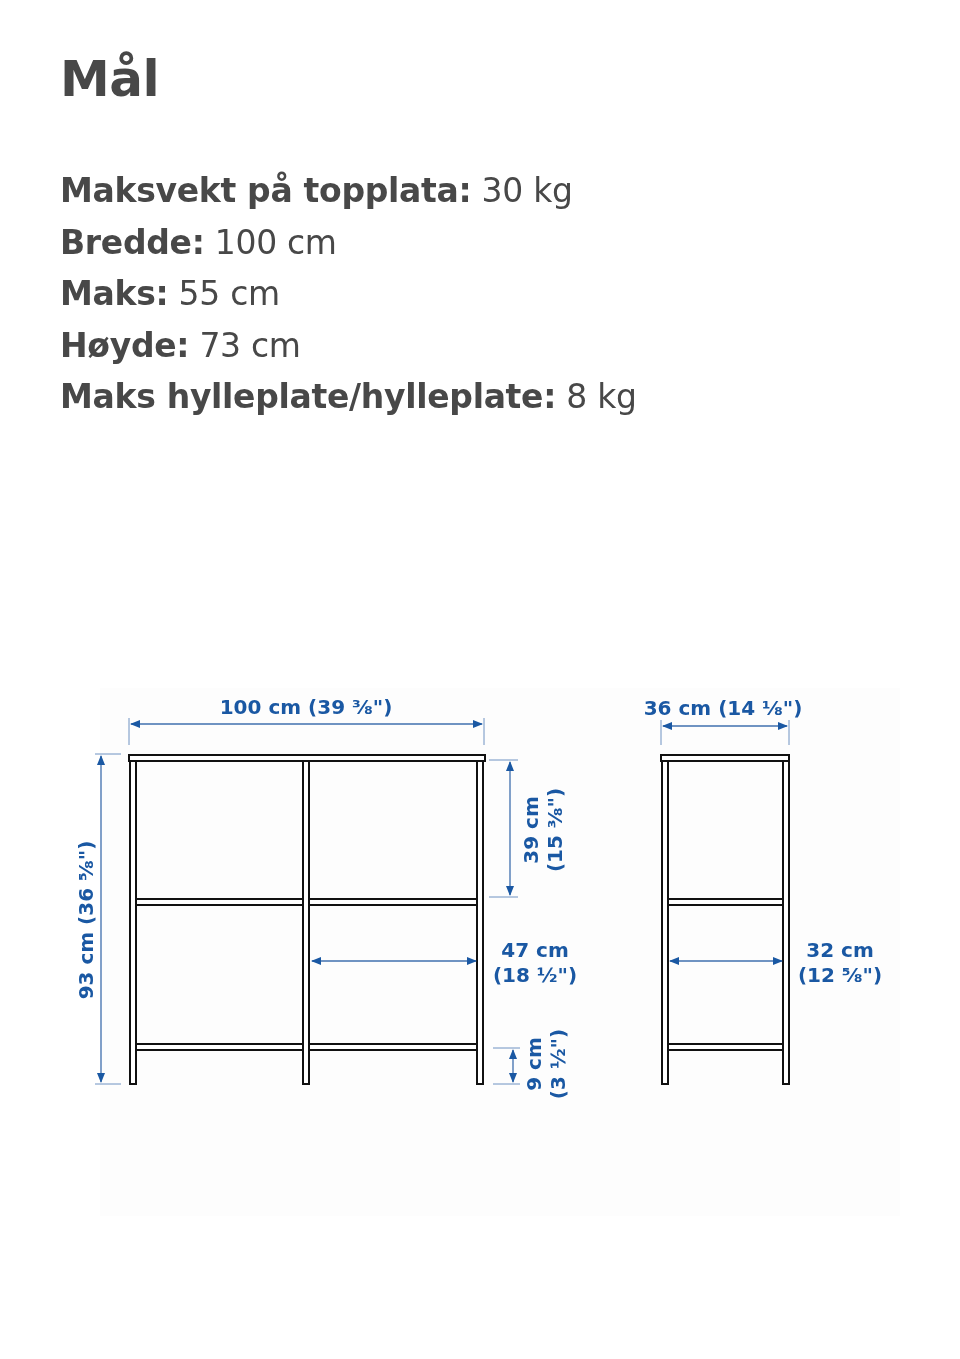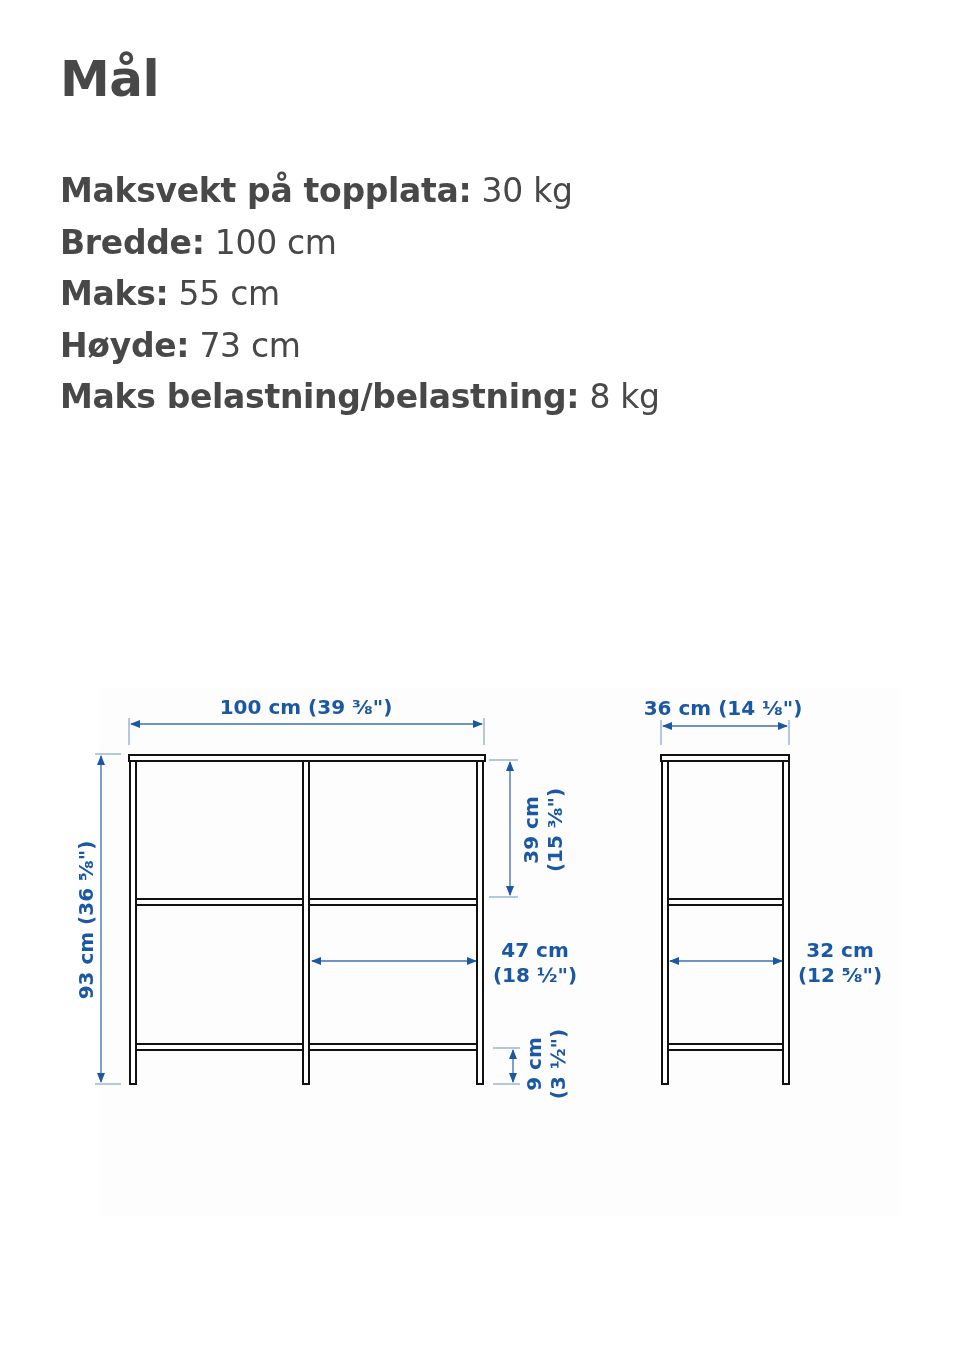--- a/index.html
+++ b/index.html
@@ -34,21 +34,21 @@
   </li>
   <li class="spec-row">
     <span class="spec-label">Maks:</span>
     <span class="spec-value">55 cm</span>
   </li>
   <li class="spec-row">
     <span class="spec-label">Høyde:</span>
     <span class="spec-value">73 cm</span>
   </li>
   <li class="spec-row">
-    <span class="spec-label">Maks belastning/belastning:</span>
+    <span class="spec-label">Maks hylleplate/hylleplate:</span>
     <span class="spec-value">8 kg</span>
   </li>
 </ul>
 
 <div class="diagram-bg"></div>
 
 <svg class="diagram" width="960" height="1359" viewBox="0 0 960 1359">
   <defs>
     <marker id="arr" viewBox="0 0 10 10" refX="9" refY="5" markerWidth="10" markerHeight="10" markerUnits="userSpaceOnUse" orient="auto-start-reverse">
       <path d="M0,1 L10,5 L0,9 z" class="arrow"></path>

